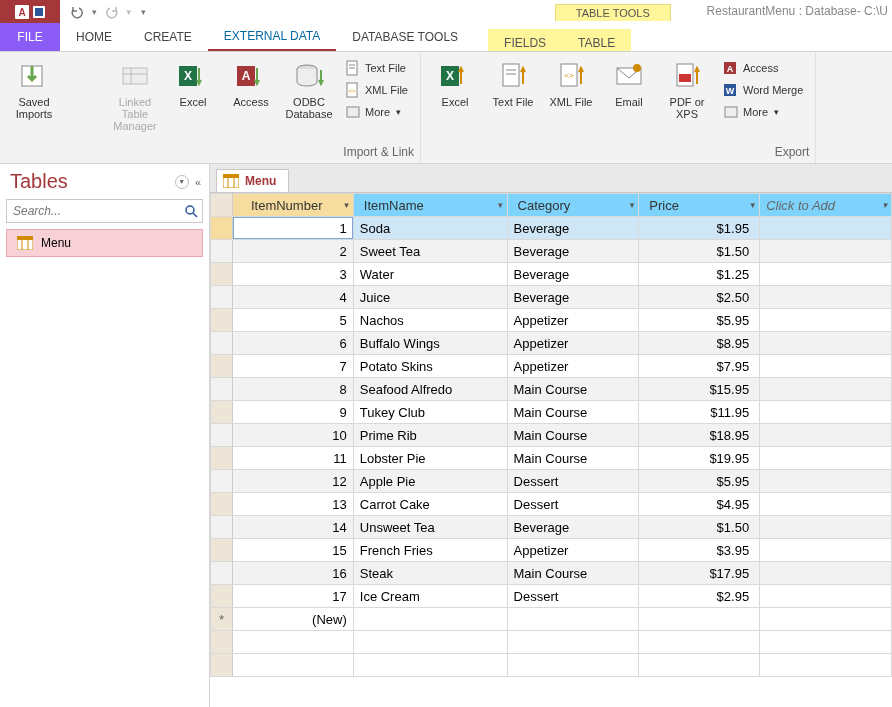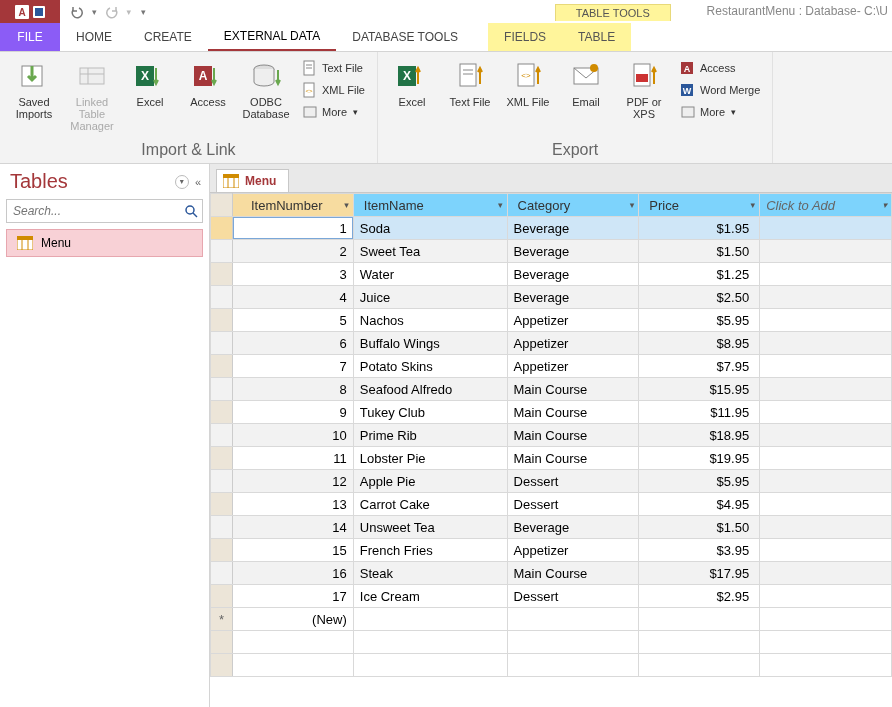--- a/index.html
+++ b/index.html
@@ -11,31 +11,31 @@
   .titlebar .qat { flex: 0 0 auto; display:flex; align-items:center; gap:6px; padding-left:8px; color:#555;}
   .titlebar .qat .icon { width:18px; height:18px; display:inline-flex; align-items:center; justify-content:center; color:#555;}
   .titlebar .center-zone { flex:1; display:flex; justify-content:center; }
   .context-tab-header { background:#fff59b; color:#555; font-size:11px; padding:2px 20px; border:1px solid #e8d97a; border-bottom:none; position:relative; left:94px;}
   .titlebar .doc-title { position:absolute; right:4px; top:4px; color:#888; font-size:12px;}
 
   
   .tabs { height: 28px; display:flex; align-items:flex-end; border-bottom:1px solid #d4d4d4; background:#fff;}
   .tabs .file-tab { background:#8b5cf6; color:#fff; width:60px; height:28px; display:flex; align-items:center; justify-content:center; font-size:12px;}
   .tabs .tab { padding:0 16px; height:28px; display:flex; align-items:center; color:#444; font-size:12px; cursor:pointer;}
-  .tabs .tab.active { color:#000000; border-bottom:2px solid #a4373a; background:#fff; }
-  .tabs .context-group { display:flex; background:#fff59b; height:28px; margin-left:14px;}
+  .tabs .tab.active { color:#0369a1; border-bottom:2px solid #a4373a; background:#fff; }
+  .tabs .context-group { display:flex; background:#fff59b; height:22px; margin-left:14px;}
   .tabs .context-group .tab { color:#555; }
 
   
   .ribbon { height: 112px; background:#f3f3f3; border-bottom:1px solid #d4d4d4; display:flex; }
   .ribbon-group { border-right:1px solid #e1e1e1; padding:4px 6px 2px 6px; display:flex; flex-direction:column; justify-content:space-between;}
   .ribbon-group .group-row { display:flex; align-items:flex-start; gap:2px; flex:1;}
-  .ribbon-group .group-label { text-align:center; font-size:16px; color:#666; padding:2px 0;}
+  .ribbon-group .group-label { text-align:right; font-size:12px; color:#666; padding:2px 0;}
   .rbtn-large { width:56px; display:flex; flex-direction:column; align-items:center; gap:4px; padding:4px 2px; cursor:pointer; text-align:center; font-size:11px; color:#333;}
-  .rbtn-large.disabled { color:#aaa; }
+  .rbtn-large.disabled { color:#aaa;margin-left:43px; }
   .rbtn-large .ricon { width:32px; height:32px; display:flex; align-items:center; justify-content:center; }
   .rbtn-small-col { display:flex; flex-direction:column; gap:2px; padding:2px 2px;}
   .rbtn-small { display:flex; align-items:center; gap:4px; font-size:11px; color:#333; padding:2px 4px; cursor:pointer; white-space:nowrap;}
   .rbtn-small .ricon-sm { width:16px; height:16px; display:inline-flex; align-items:center; justify-content:center;}
 
   
   .body-area { display:flex; height: calc(707px - 24px - 28px - 112px); }
   .nav-pane { width:210px; border-right:1px solid #d4d4d4; background:#fff; display:flex; flex-direction:column;}
   .nav-header { display:flex; align-items:center; justify-content:space-between; padding:6px 8px 2px 10px;}
   .nav-header .title { color:#a4373a; font-size:20px; }

